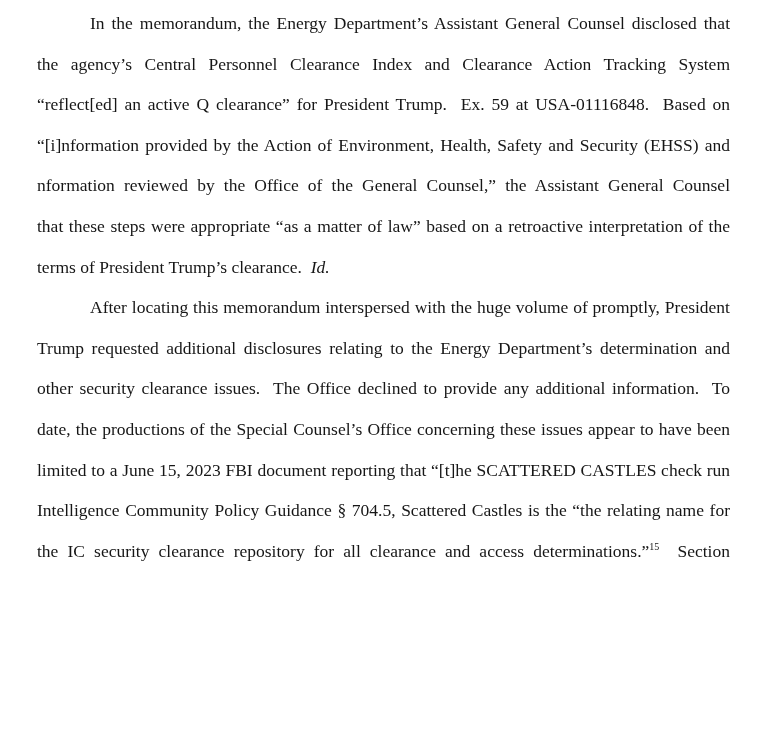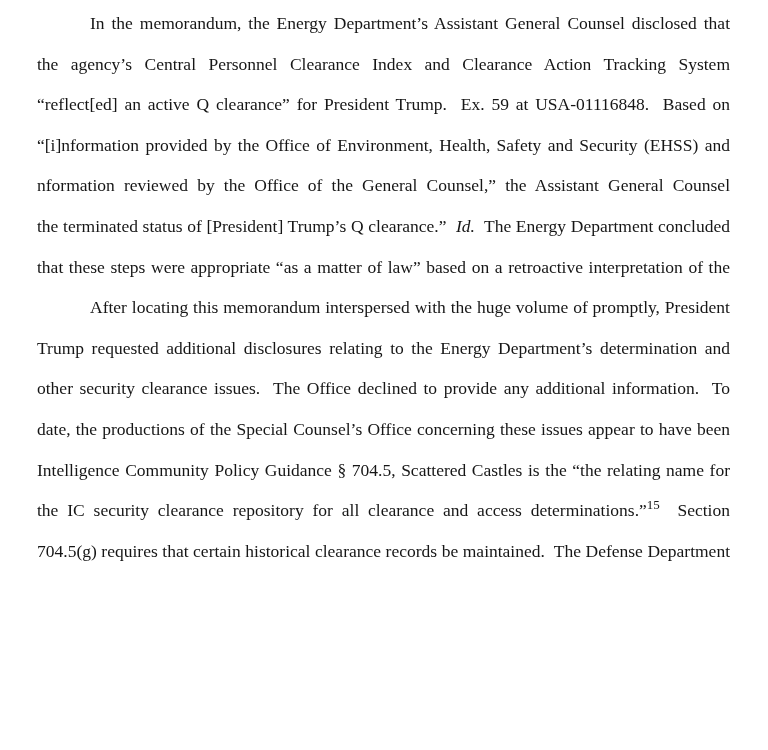--- a/index.html
+++ b/index.html
@@ -26,39 +26,39 @@
     overflow: hidden;
   }
   .line.last {
     text-align: left;
     text-align-last: left;
   }
   .line.indent { text-indent: 53px; }
   .it { font-style: italic; }
   .sup {
     vertical-align: super;
-    font-size: 13px;
+    font-size: 10px;
     line-height: 0;
   }
 </style>
 </head>
 <body>
 
 <div class="page" style="background: rgb(255, 255, 255); color: rgb(22, 22, 22);">
     <div>
       <div class="line indent"><span>In the memorandum, the Energy Department’s Assistant General Counsel disclosed that</span></div>
       <div class="line"><span>the agency’s Central Personnel Clearance Index and Clearance Action Tracking System</span></div>
       <div class="line"><span>“reflect[ed] an active Q clearance” for President Trump.&nbsp; Ex. 59 at USA-01116848.&nbsp; Based on</span></div>
-      <div class="line"><span>“[i]nformation provided by the Office of Environment, Health, Safety and Security (EHSS) and</span></div>
+      <div class="line"><span>“[i]nformation provided by the Action of Environment, Health, Safety and Security (EHSS) and</span></div>
       <div class="line"><span>nformation reviewed by the Office of the General Counsel,” the Assistant General Counsel</span></div>
-      <div class="line"><span>the terminated status of [President] Trump’s Q clearance.”&nbsp; </span><span class="it">Id.</span><span>&nbsp; The Energy Department concluded</span></div>
       <div class="line"><span>that these steps were appropriate “as a matter of law” based on a retroactive interpretation of the</span></div>
+      <div class="line last"><span>terms of President Trump’s clearance.&nbsp; </span><span class="it">Id.</span></div>
     </div>
     <div>
       <div class="line indent"><span>After locating this memorandum interspersed with the huge volume of promptly, President</span></div>
       <div class="line"><span>Trump requested additional disclosures relating to the Energy Department’s determination and</span></div>
       <div class="line"><span>other security clearance issues.&nbsp; The Office declined to provide any additional information.&nbsp; To</span></div>
       <div class="line"><span>date, the productions of the Special Counsel’s Office concerning these issues appear to have been</span></div>
+      <div class="line"><span>limited to a June 15, 2023 FBI document reporting that “[t]he SCATTERED CASTLES check run</span></div>
       <div class="line"><span>Intelligence Community Policy Guidance § 704.5, Scattered Castles is the “the relating name for</span></div>
       <div class="line"><span>the IC security clearance repository for all clearance and access determinations.”</span><span class="sup">15</span><span>&nbsp; Section</span></div>
-      <div class="line"><span>704.5(g) requires that certain historical clearance records be maintained.&nbsp; The Defense Department</span></div>
     </div>
   </div>
 
 </body></html>

